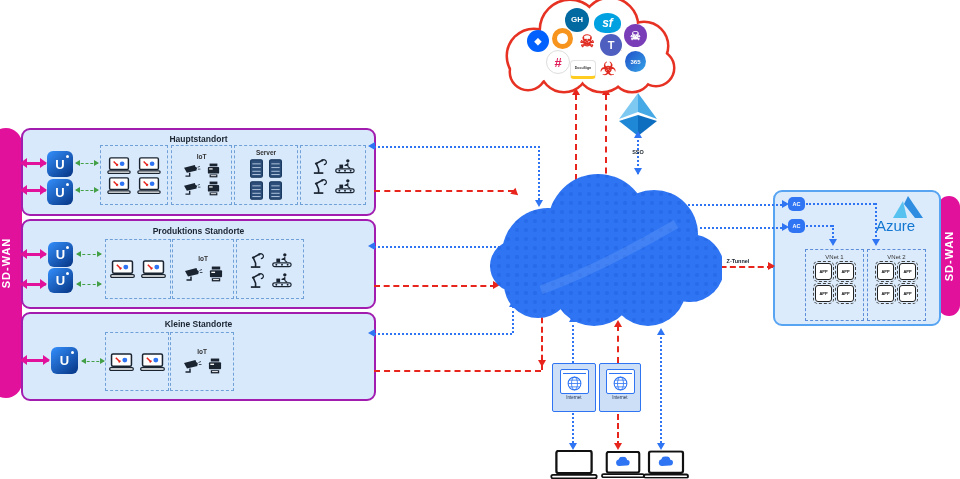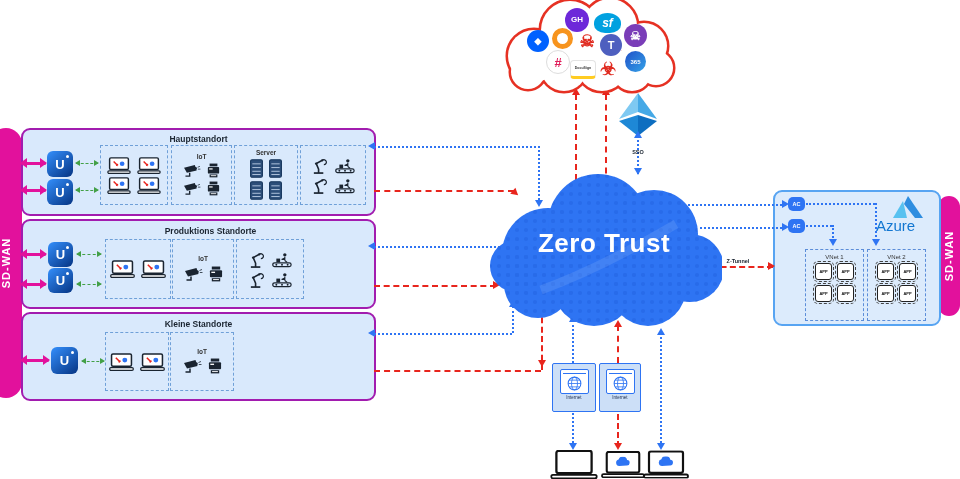--- a/index.html
+++ b/index.html
@@ -220,21 +220,21 @@
         <svg class="icon-svg" width="18" height="17">
           <use href="#sym-robot"></use>
         </svg>
         <svg class="icon-svg" width="20" height="16">
           <use href="#sym-conveyor"></use>
         </svg>
       </div>
   </div>
 
   <div class="site" style="left:21px;top:219px;width:351px;height:86px;">
-    <div class="site-title" style="top:5px;padding-left:12px;">Produktions Standorte</div>
+    <div class="site-title" style="top:5px;">Produktions Standorte</div>
   </div>
   <div class="branch" style="left:48px;top:242px;width:25px;height:25px;">
     <span>U</span>
       <i></i>
   </div>
   <div class="branch" style="left:48px;top:268px;width:25px;height:25px;">
     <span>U</span>
       <i></i>
   </div>
   <div class="mline" style="left:21px;top:253px;width:25px;"></div>
@@ -395,21 +395,21 @@
         <circle cx="72" cy="32" r="29"></circle>
         <circle cx="112" cy="28" r="27"></circle>
       <circle cx="146" cy="48" r="23"></circle>
         <circle cx="158" cy="70" r="17"></circle>
         <circle cx="30" cy="74" r="17"></circle>
       <circle cx="66" cy="70" r="23"></circle>
         <circle cx="104" cy="68" r="25"></circle>
         <circle cx="134" cy="74" r="19"></circle>
     </g>
   </svg>
-  <div class="app" style="left:565px;top:8px;width:24px;height:24px;background:#6d28d9;font-size:8px;">GH</div>
+  <div class="app" style="left:565px;top:8px;width:24px;height:24px;background:#0369a1;font-size:8px;">GH</div>
   <div class="app" style="left:594px;top:13px;width:27px;height:20px;background:#00A1E0;border-radius:55% 55% 45% 45%;font-size:12px;font-style:italic;">sf</div>
   <div class="app" style="left:527px;top:30px;width:22px;height:22px;background:#0061FF;font-size:9px;">◆</div>
   <div class="app" style="left:552px;top:28px;width:11px;height:11px;background:#fff;border:5px solid #F7941E;"></div>
   <div class="app" style="left:576px;top:30px;width:22px;height:22px;background:transparent;color:#E02B20;font-size:17px;">☠</div>
   <div class="app" style="left:600px;top:34px;width:22px;height:22px;background:#4E5FBF;font-size:11px;">T</div>
   <div class="app" style="left:624px;top:24px;width:23px;height:23px;background:#7A3DB8;font-size:12px;">☠</div>
   <div class="app" style="left:546px;top:50px;width:22px;height:22px;background:#fff;border:1px solid #ddd;color:#E01E5A;font-size:13px;">#</div>
   <div class="app" style="left:570px;top:60px;width:24px;height:15px;background:#fff;border:1px solid #e3e3e3;border-bottom:3px solid #FFCC22;border-radius:4px;color:#333;font-size:3.5px;">DocuSign</div>
   <div class="app" style="left:597px;top:58px;width:22px;height:22px;background:transparent;color:#E02B20;font-size:18px;">☣</div>
   <div class="app" style="left:625px;top:51px;width:21px;height:21px;background:linear-gradient(135deg,#2050C8,#35A3E8);font-size:6px;">365</div>
@@ -436,21 +436,20 @@
         <circle cx="168" cy="62" r="44"></circle>
       <circle cx="204" cy="96" r="34"></circle>
         <circle cx="52" cy="112" r="34"></circle>
         <circle cx="108" cy="112" r="42"></circle>
       <circle cx="162" cy="116" r="38"></circle>
         <circle cx="30" cy="94" r="26"></circle>
     </g>
     <path d="M55 118 Q 115 96 190 52" stroke="#6FA2F8" stroke-width="9" fill="none" opacity="0.3"></path>
   </svg>
   <div class="zte-text" style="left:486px;top:227px;">
-    <div>Zero Trust</div>
   </div>
 
   <div class="sdwan-bar" style="left:938px;top:196px;width:22px;height:120px;border-radius:11px;">
     <span>SD-WAN</span>
   </div>
   <div class="azure-box" style="left:773px;top:190px;width:164px;height:132px;"></div>
 
   <div class="ac" style="left:788px;top:197px;width:17px;height:14px;">AC</div>
   <div class="ac" style="left:788px;top:219px;width:17px;height:14px;">AC</div>
 

